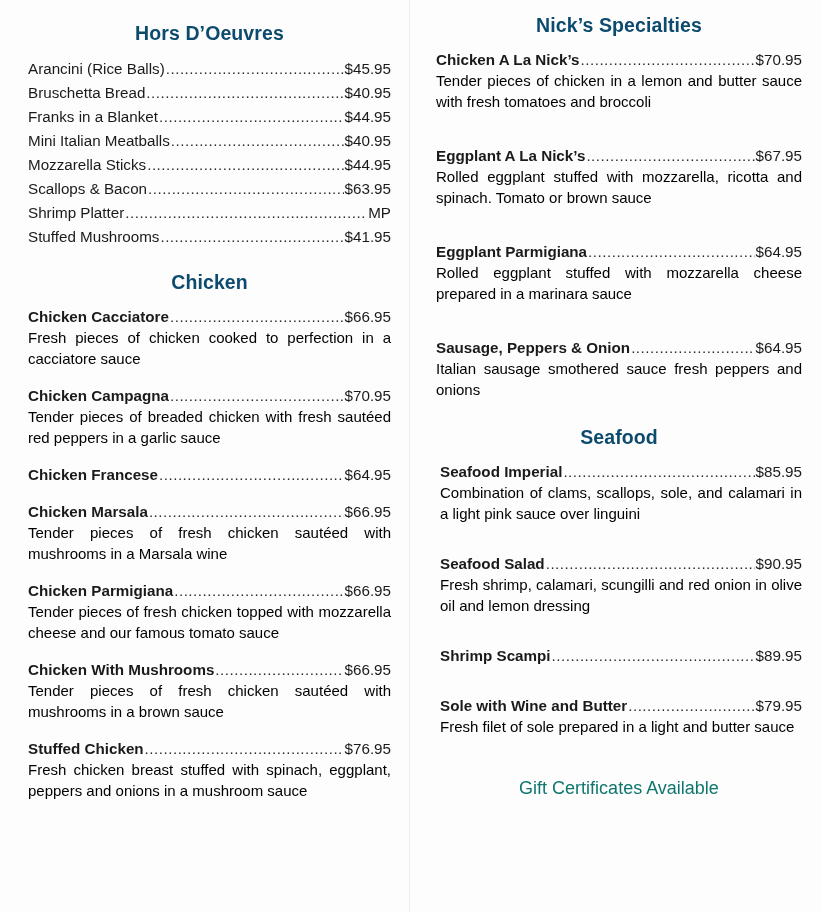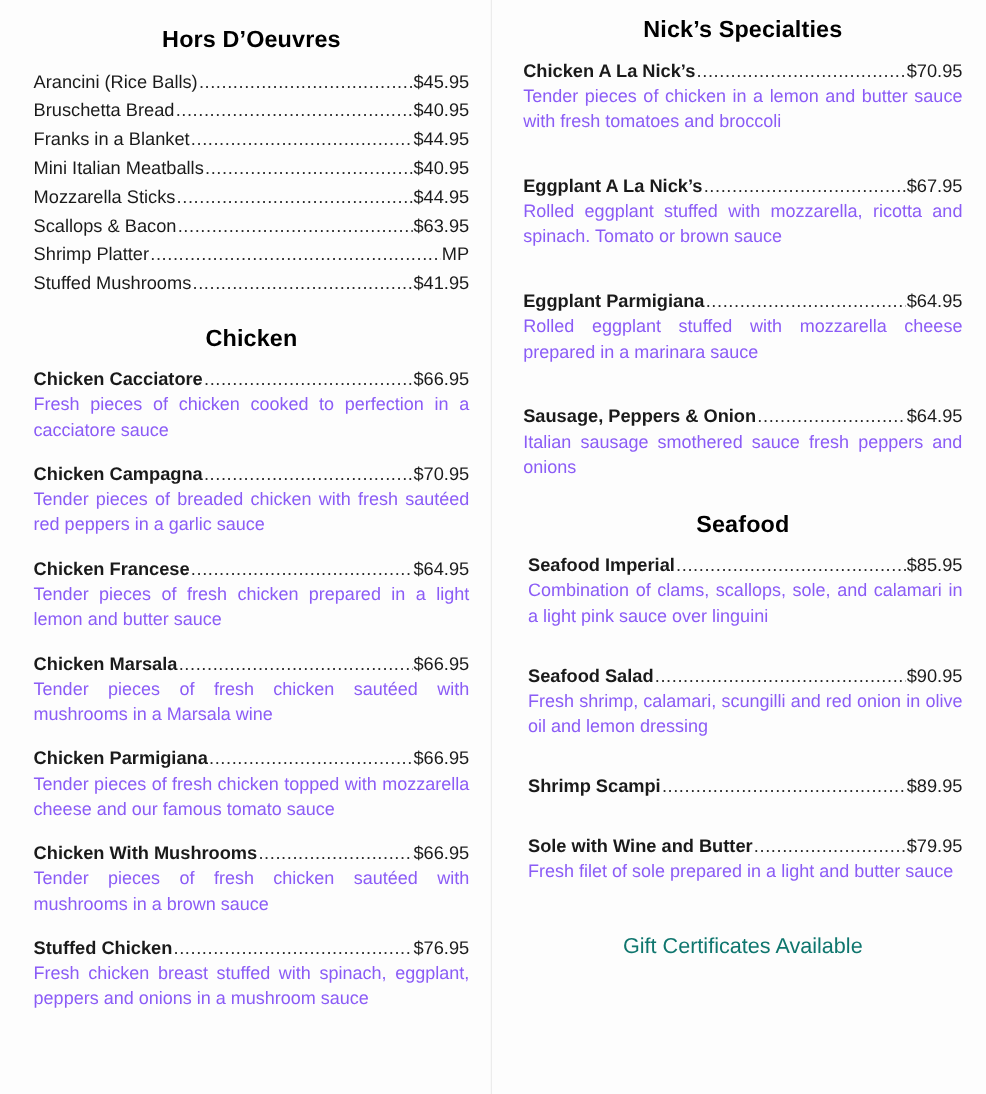--- a/index.html
+++ b/index.html
@@ -33,21 +33,21 @@
     width: 1px;
     background: #ececec;
     align-self: stretch;
   }
   .col-right {
     width: 412px;
     padding: 0 20px 0 26px;
   }
 
   .section-heading {
-    color: #000000;
+    color: #0c4a6e;
     font-weight: bold;
     text-align: center;
     font-size: 19.5px;
     letter-spacing: 0.1px;
   }
 
   
   .simple-list {
     margin-top: 12px;
   }
@@ -102,21 +102,21 @@
     flex: 0 0 auto;
   }
   .dish-head .leader {
     font-weight: normal;
   }
   .dish-desc {
     font-size: 15px;
     line-height: 20.5px;
     text-align: justify;
     margin-top: 1px;
-    color: #8b5cf6;
+    color: #000000;
   }
 
   .heading-chicken { margin-top: 22px; }
   .heading-seafood { margin-top: 26px; margin-bottom: 2px; }
 
   .right-spacer-top { height: 14px; }
   .gap-wide { margin-top: 30px; }
   .gap-xwide { margin-top: 34px; }
 
   .footer-note {
@@ -211,21 +211,20 @@
         </div>
         <div class="dish-desc">Tender pieces of breaded chicken with fresh sautéed red peppers in a garlic sauce</div>
       </div>
 
       <div class="dish">
         <div class="dish-head">
           <span class="name">Chicken Francese</span>
           <span class="leader"></span>
           <span class="price">$64.95</span>
         </div>
-        <div class="dish-desc">Tender pieces of fresh chicken prepared in a light lemon and butter sauce</div>
       </div>
 
       <div class="dish">
         <div class="dish-head">
           <span class="name">Chicken Marsala</span>
           <span class="leader"></span>
           <span class="price">$66.95</span>
         </div>
         <div class="dish-desc">Tender pieces of fresh chicken sautéed with mushrooms in a Marsala wine</div>
       </div>

